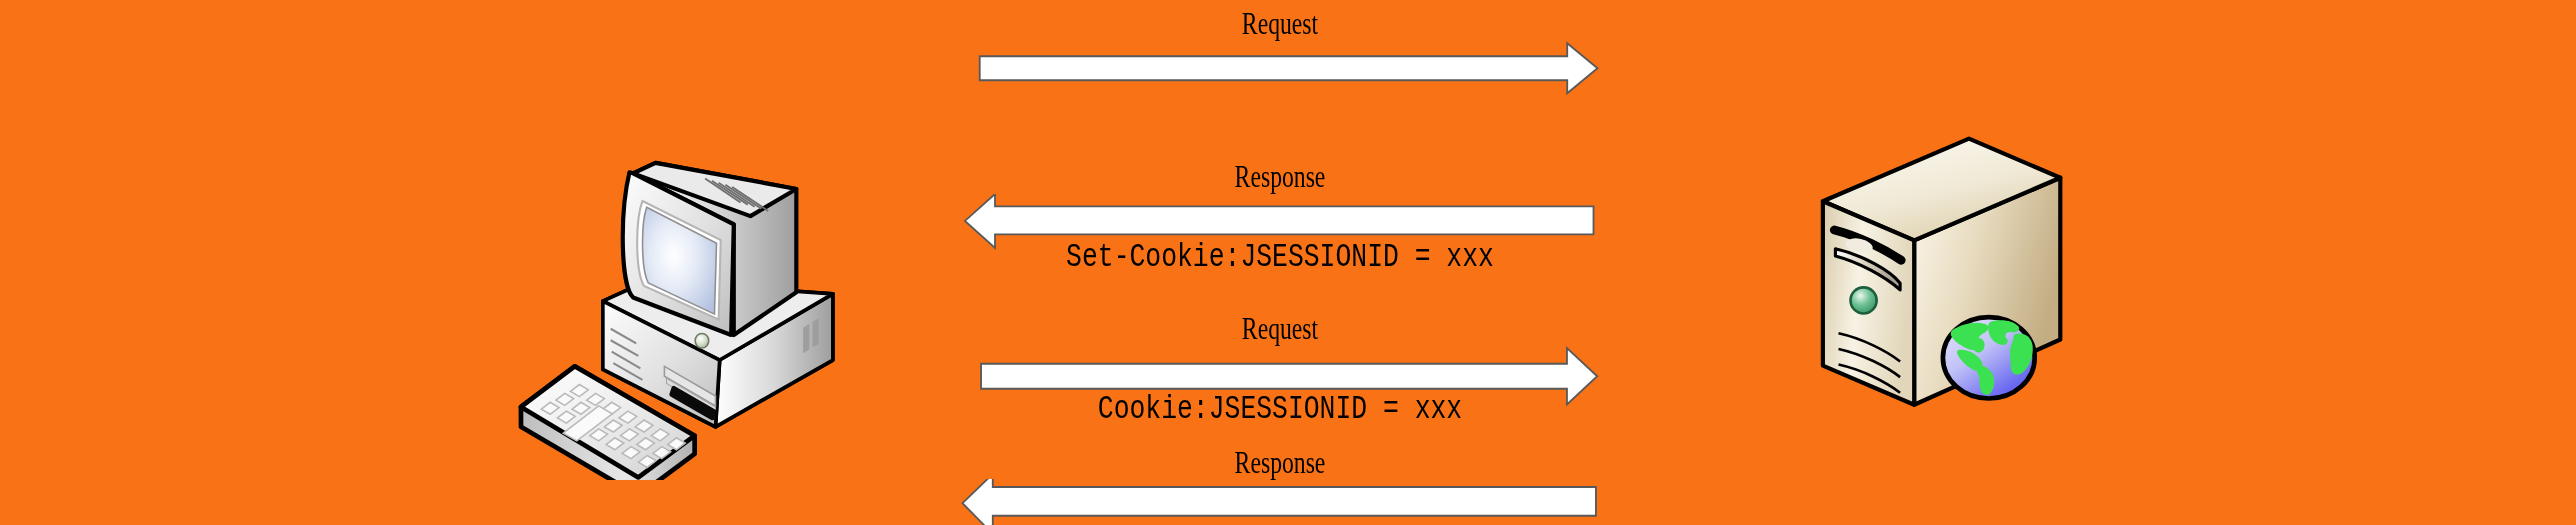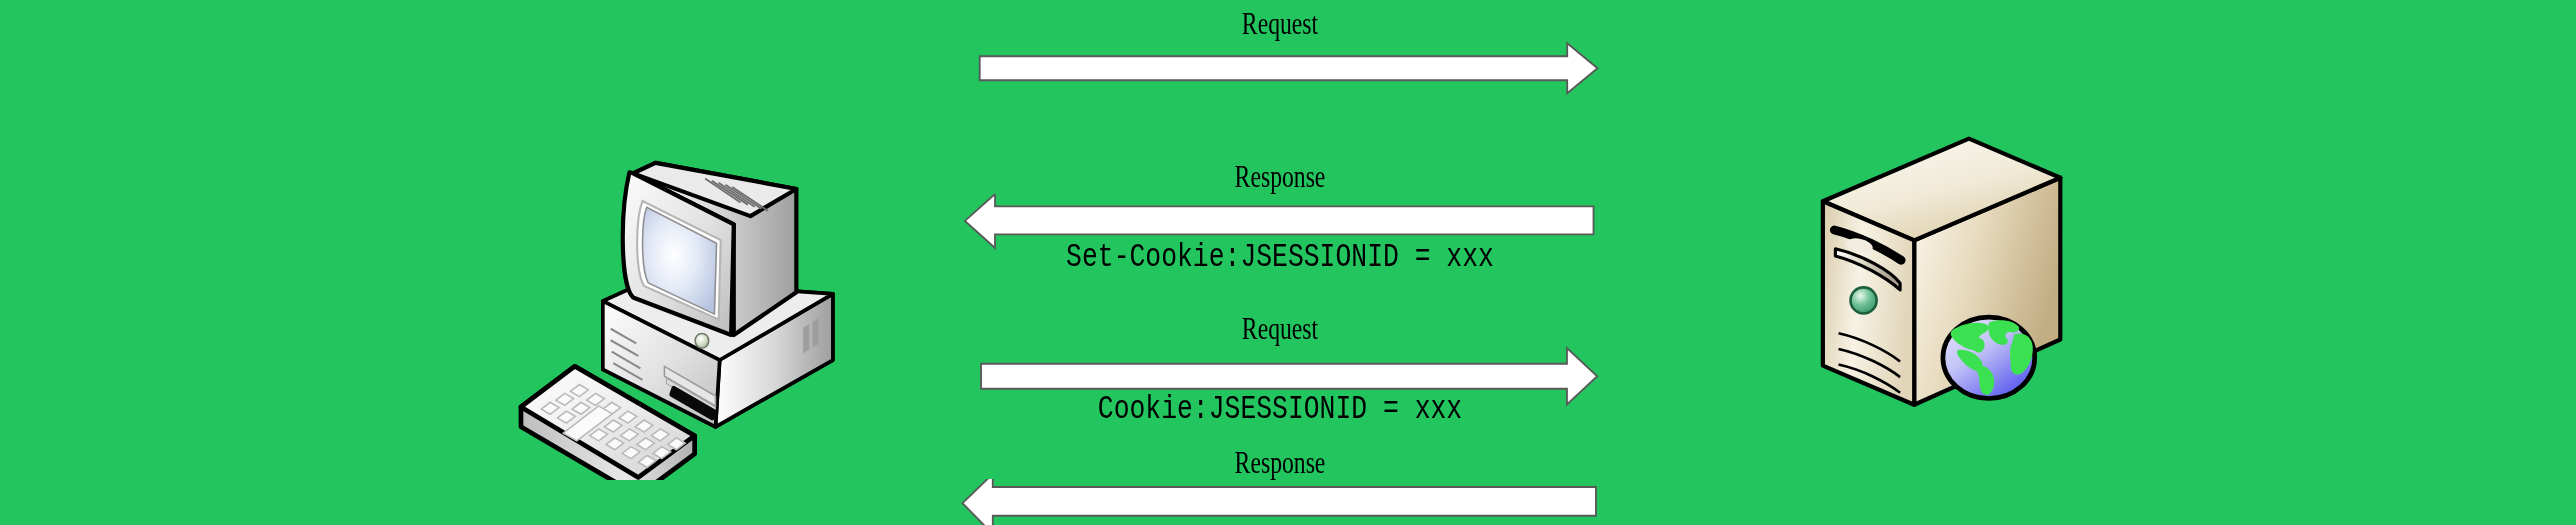--- a/index.html
+++ b/index.html
@@ -8,21 +8,21 @@
     padding: 0;
     background: #ffffff;
   }
   body {
     font-family: "Liberation Serif", "DejaVu Serif", serif;
   }
   #canvas {
     position: relative;
     width: 2576px;
     height: 525px;
-    background: #22c55e;
+    background: #f97316;
     overflow: hidden;
   }
   .node {
     position: absolute;
   }
   #client-computer {
     left: 496px;
     top: 141px;
     width: 366px;
     height: 339px;

